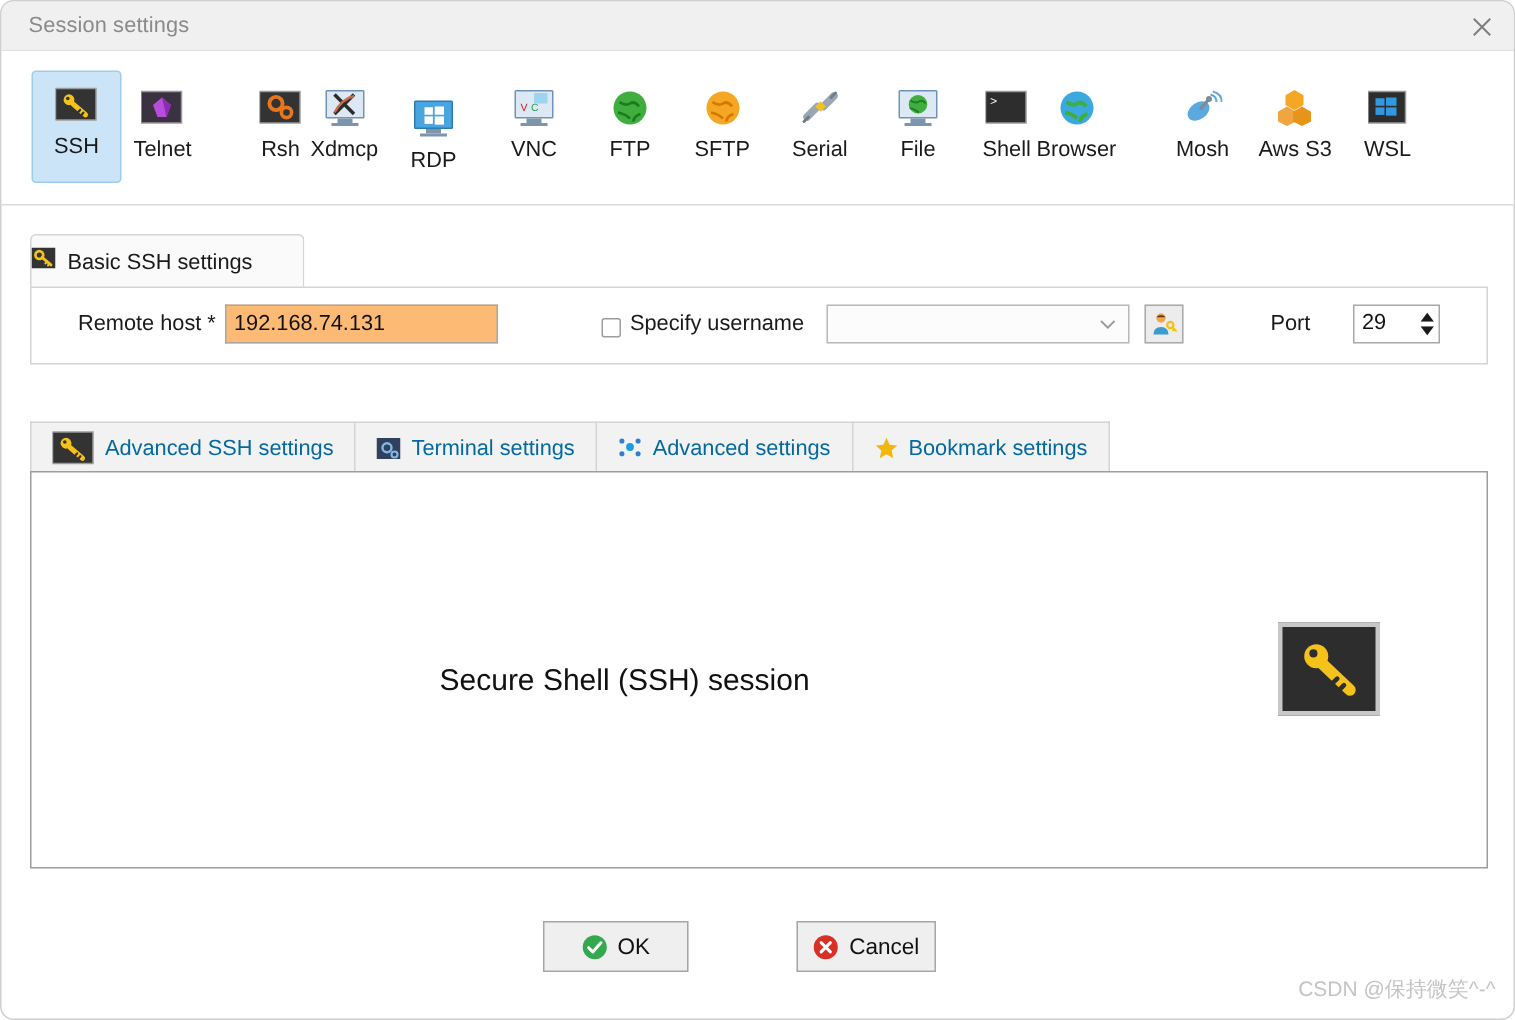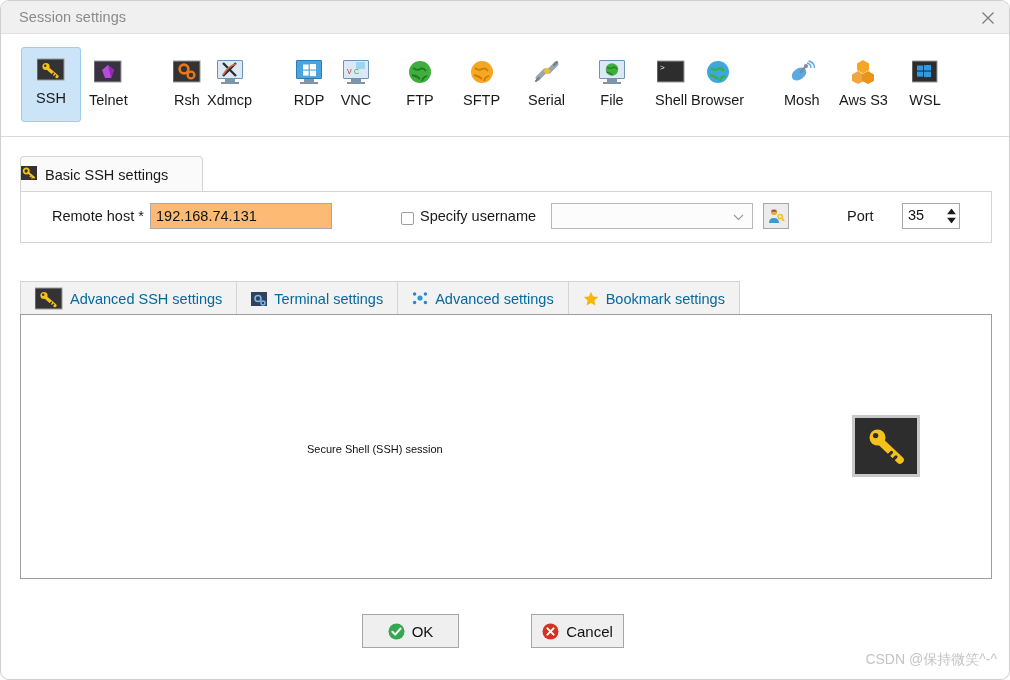--- a/index.html
+++ b/index.html
@@ -153,22 +153,22 @@
     cursor: pointer; white-space: nowrap;
   }
   .ltab:last-child { border-right: 1px solid #d4d4d4; }
   #lower-panel {
     position: absolute; left: 19px; top: 313px;
     width: 972px; height: 265px;
     background: #ffffff;
     border: 1px solid #9d9d9d;
   }
   #panel-caption {
-    position: absolute; left: 286px; top: 128px;
-    font-size: 11px; color: #111111; white-space: nowrap;
+    position: absolute; left: 272px; top: 128px;
+    font-size: 20px; color: #111111; white-space: nowrap;
   }
   #panel-key {
     position: absolute; left: 831px; top: 100px;
     width: 68px; height: 62px;
     background: #2d2d2d;
     border: 3px solid #c8c8c8;
     display: flex; align-items: center; justify-content: center;
   }
 
   
@@ -246,21 +246,21 @@
                 <path d="M4 2 L17 15 M17 2 L4 15" stroke="#2b2b2b" stroke-width="2.3"></path>
                 <path d="M4 14 q5-9 13-11" stroke="#c96b4a" stroke-width="1.6" fill="none"></path>
               </svg>
             </div>
             <div class="stand"></div>
             <div class="base"></div>
           </div>
         </div>
         <div class="lbl">Xdmcp</div>
       </div>
-      <div class="proto" style="left: 292px;">
+      <div class="proto" style="left: 272px; justify-content: center;">
         <div class="ico">
           <div class="monitor">
             <div class="screen" style="background:#49a5e0;border-color:#2c7cb0;">
               <svg width="15" height="14" viewBox="0 0 15 14">
                 <rect x="1" y="1.5" width="5.6" height="5" fill="#ffffff"></rect>
                 <rect x="7.8" y="1" width="6.2" height="5.5" fill="#ffffff"></rect>
                 <rect x="1" y="7.6" width="5.6" height="5" fill="#ffffff"></rect>
                 <rect x="7.8" y="7.6" width="6.2" height="5.5" fill="#ffffff"></rect>
               </svg>
             </div>
@@ -416,21 +416,21 @@
         <circle cx="7" cy="5" r="3.1" fill="#f0a64a"></circle>
         <path d="M7 3.2 a3.1 3.1 0 0 1 3 1.3 L4 4.5 A3.1 3.1 0 0 1 7 3.2" fill="#5b3a1e"></path>
         <path d="M2 16 q0-5 5-5 q5 0 5 5 z" fill="#3d9ad1"></path>
         <circle cx="13.2" cy="9.6" r="2.1" fill="none" stroke="#f5c21b" stroke-width="1.5"></circle>
         <path d="M14.6 10.9 L17 13.6 M15.9 12.3 L15 13.2" stroke="#f5c21b" stroke-width="1.4" stroke-linecap="round"></path>
       </svg>
     </div>
 
     <span class="fld-label" style="position:absolute; left:826px; top:16px;">Port</span>
     <div style="position:absolute; left:881px; top:11px; width:58px; height:26px; background:#fff; border:1px solid #a8a8a8;">
-      <span style="position:absolute; left:5px; top:3px; font-size:14.5px; color:#111;">35</span>
+      <span style="position:absolute; left:5px; top:3px; font-size:14.5px; color:#111;">29</span>
       <span class="spin">
         <svg width="9" height="6" viewBox="0 0 9 6">
             <path d="M4.5 0 L9 6 L0 6 Z" fill="#1a1a1a"></path>
           </svg>
         <svg width="9" height="6" viewBox="0 0 9 6">
             <path d="M4.5 6 L0 0 L9 0 Z" fill="#1a1a1a"></path>
           </svg>
       </span>
     </div>
   </div>

